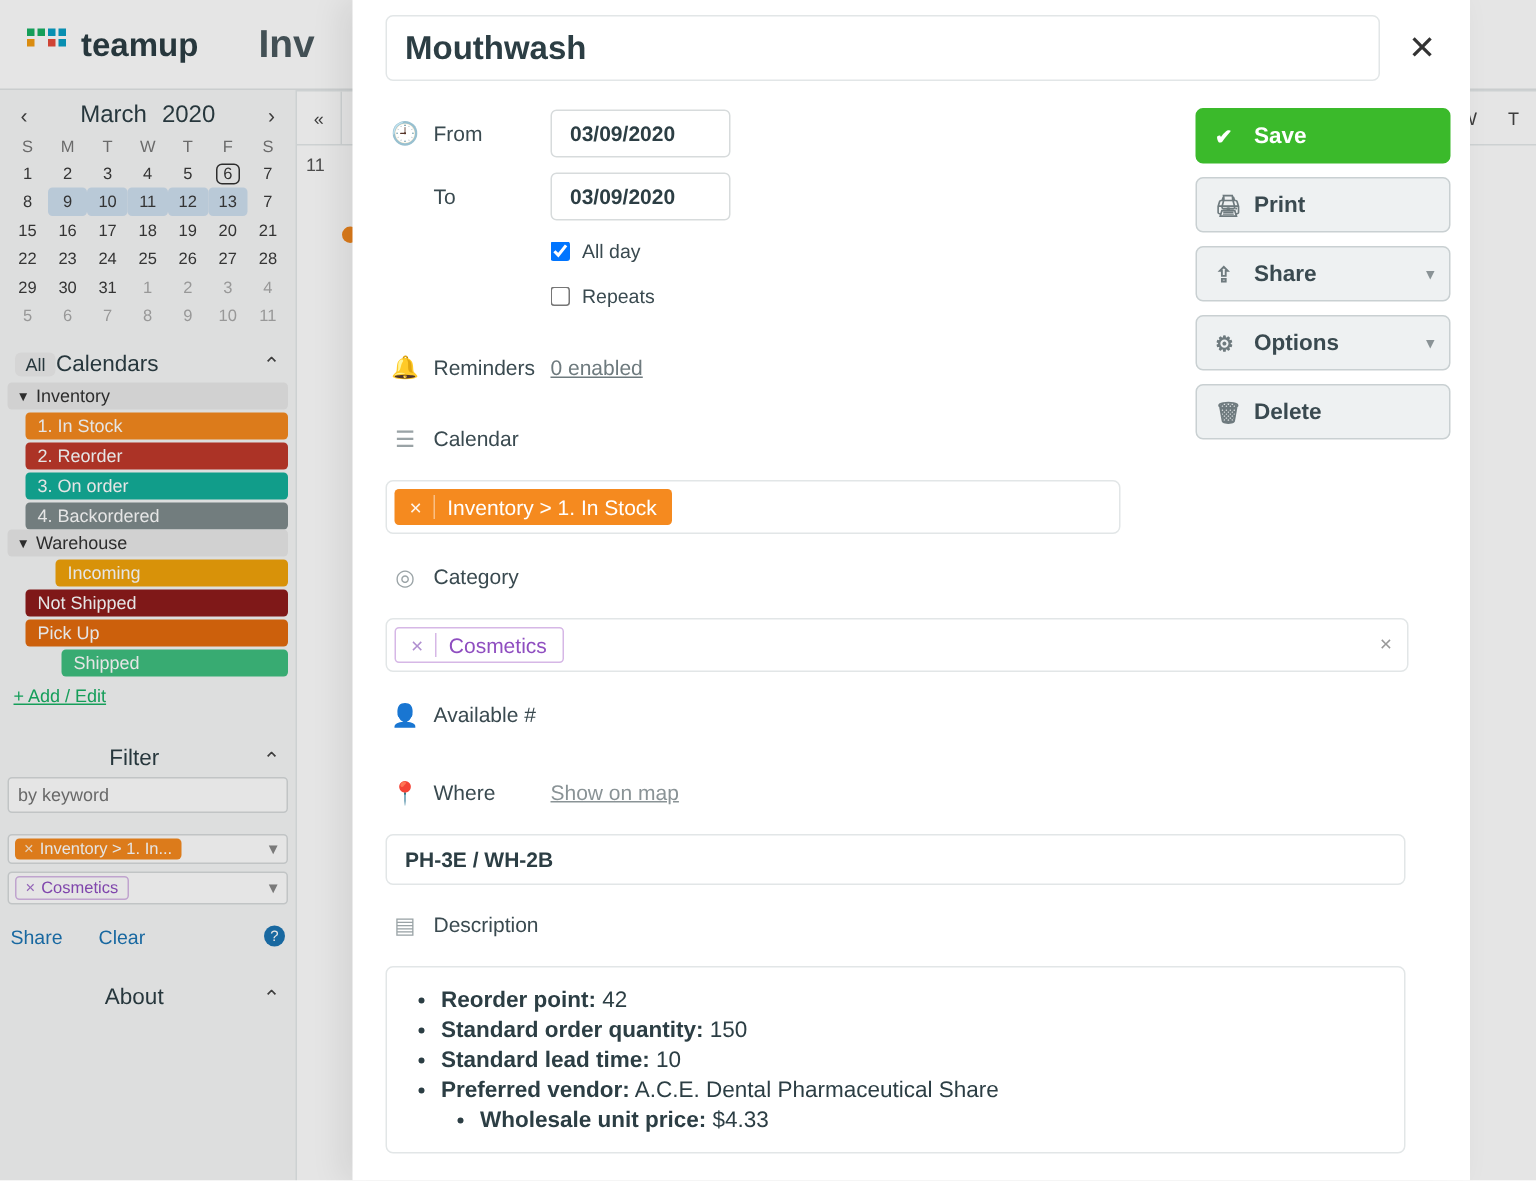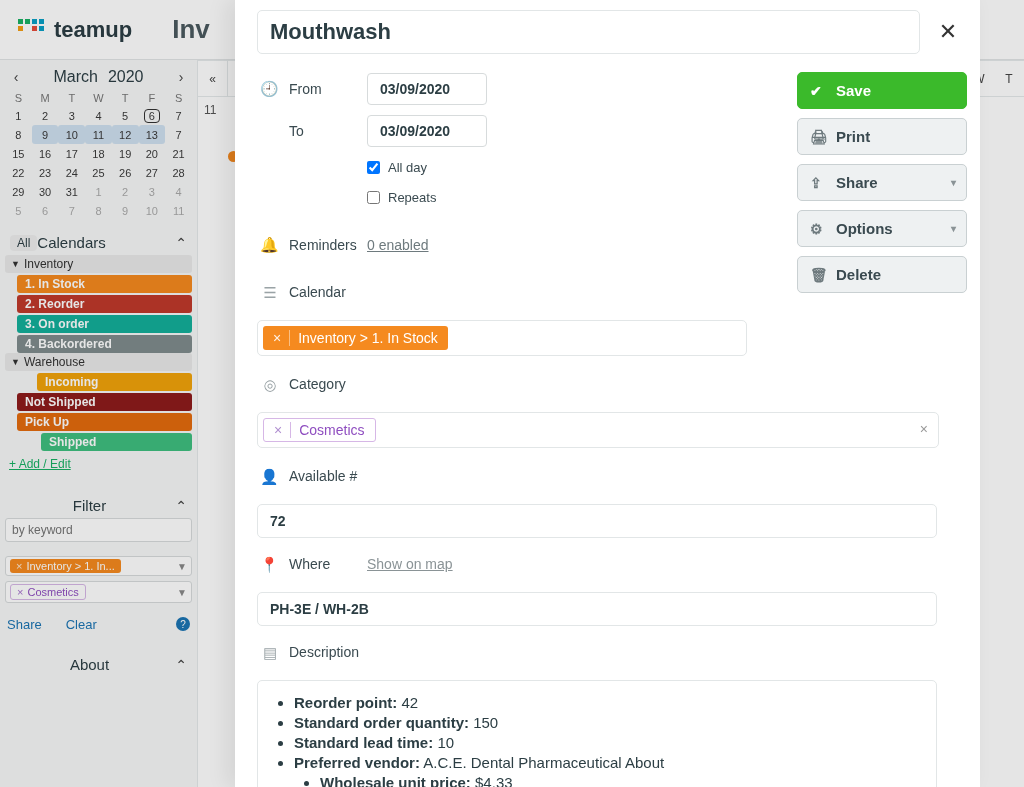--- a/index.html
+++ b/index.html
@@ -27,21 +27,21 @@
   .month-nav .mlabel { font-size:16px; font-weight:400; display:flex; gap:10px; }
   table.mini { width:100%; border-collapse:collapse; text-align:center; font-size:11px; color:#3a3a3a; }
   table.mini th { font-weight:400; color:#777; padding-bottom:2px;}
   table.mini td { height:19px; width:25px; }
   .today { border:1.5px solid #333; border-radius:4px; }
   .sel { background:#cfe0f0; border-radius:3px; }
   .muted { color:#aaa; }
   .section-head { display:flex; align-items:center; justify-content:space-between; margin:14px 2px 4px; font-size:15px;}
   .pill-tab { font-size:12px; background:#eee; padding:1px 7px; border-radius:4px; display:inline-block; margin-left:3px;}
   .cal-group-head { background:#e9e9e9; color:#333; font-size:12px; padding:2px 6px; border-radius:3px; display:flex; align-items:center; gap:4px;}
-  .cal-item { font-size:12px; color:#fff; padding:2px 8px; border-radius:3px; margin-top:2px; margin-left:12px;font-weight:bold; }
+  .cal-item { font-size:12px; color:#fff; padding:2px 8px; border-radius:3px; margin-top:2px; margin-left:12px; }
   .add-edit { color:#18b064; font-size:12px; margin:6px 0 0 4px; display:inline-block;}
   .filter-chips { margin-top:8px; }
   .chip-row { display:flex; align-items:center; gap:4px; background:#fff; border:1px solid #d7dbdc; border-radius:3px; padding:2px 4px; margin-bottom:5px; }
   .chip-row .dd { margin-left:auto; color:#888; font-size:10px;}
   .chip { font-size:11px; padding:1px 6px; border-radius:3px; display:inline-flex; align-items:center; gap:4px;}
   .chip .x { opacity:.8; }
   .keyword-box { width:100%; border:1px solid #d7dbdc; border-radius:3px; padding:4px 6px; color:#888; font-size:12px; background:#fff; margin-bottom:6px;}
   .links-row { display:flex; gap:24px; font-size:13px; margin:14px 2px 0;}
   .links-row a { color:#1b74b3; text-decoration:none;}
   .help-dot { width:14px;height:14px;border-radius:50%;background:#1b74b3;color:#fff;font-size:10px;display:inline-flex;align-items:center;justify-content:center;margin-left:auto;}
@@ -329,40 +329,39 @@
             </span>
             <span class="clear-abs" style="right:10px;position:absolute;">×</span>
           </div>
         </div>
 
         <div class="fld-row top" style="margin-bottom:2px;">
           <div class="ficon">👤</div>
           <div class="section-label" style="white-space:nowrap;">Available #</div>
           <div></div>
         </div>
-        <input class="wide-input" value="72" style="">
 
         <div class="fld-row top" style="margin:18px 0 2px;">
           <div class="ficon">📍</div>
           <div class="section-label">Where</div>
           <div><span class="linkish" style="color:#8a9396;">Show on map</span></div>
         </div>
         <input class="wide-input" value="PH-3E / WH-2B" style="">
 
         <div class="fld-row top" style="margin:18px 0 2px;">
           <div class="ficon">▤</div>
           <div class="section-label">Description</div>
           <div></div>
         </div>
         <div class="desc-box">
           <ul>
             <li><b>Reorder point:</b> <span>42</span></li>
             <li><b>Standard order quantity:</b> <span>150</span></li>
             <li><b>Standard lead time:</b> <span>10</span></li>
-            <li><b>Preferred vendor:</b> <span>A.C.E. Dental Pharmaceutical About</span>
+            <li><b>Preferred vendor:</b> <span>A.C.E. Dental Pharmaceutical Share</span>
               <ul>
                   <li><b>Wholesale unit price:</b> <span>$4.33</span></li>
                 </ul>
             </li>
 
           </ul>
         </div>
       </div>
 
       <div class="actions">

